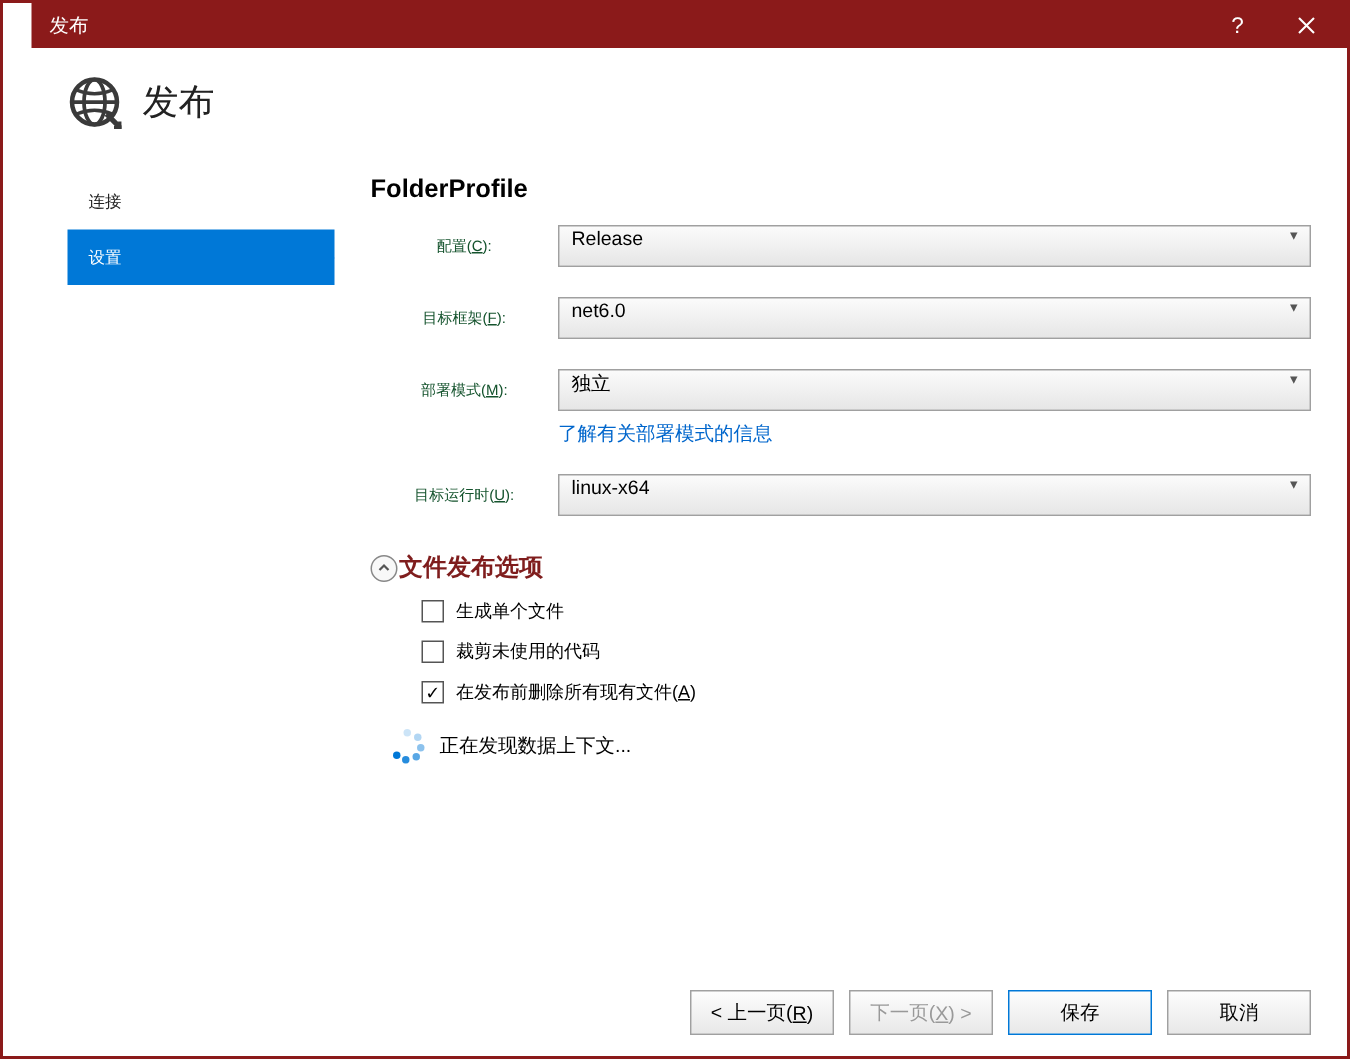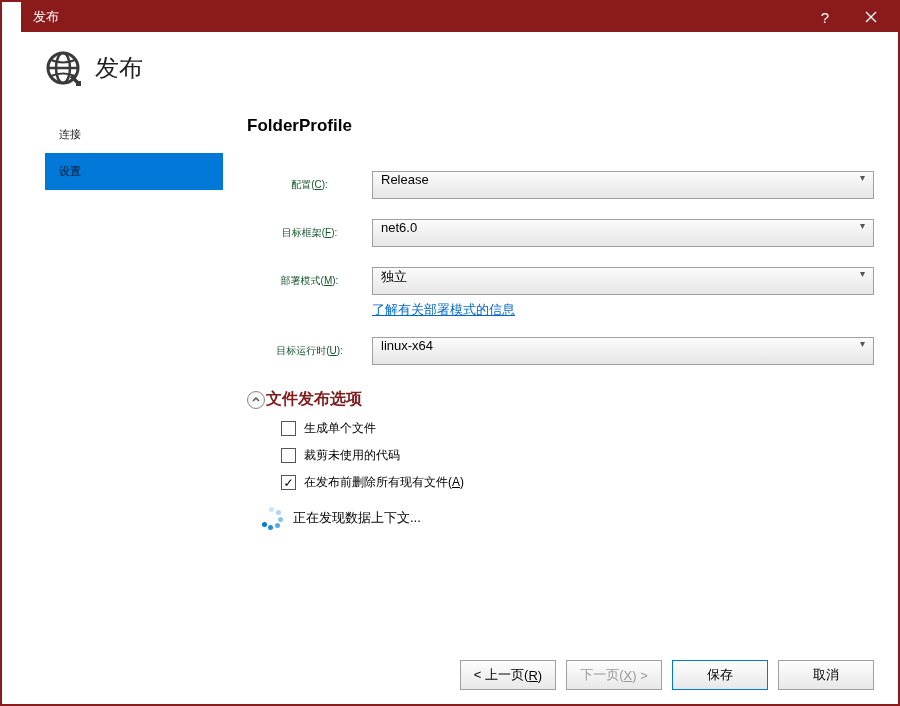--- a/index.html
+++ b/index.html
@@ -8,39 +8,39 @@
     .titlebar { background: #8B1A1A; color: #fff; display: flex; align-items: center; height: 30px; padding: 0 4px 0 12px; font-size: 13px; }
     .titlebar-text { flex: 1; }
     .titlebar-btn { width: 46px; height: 30px; display: flex; align-items: center; justify-content: center; cursor: pointer; font-size: 15px; }
     .content { flex: 1; background: #fff; display: flex; flex-direction: column; padding: 18px 24px 14px 24px; }
     .header-row { display: flex; align-items: center; gap: 14px; margin-bottom: 30px; }
     .globe-icon { width: 36px; height: 36px; }
     .page-title { font-size: 24px; font-weight: 400; color: #222; }
     .body-row { flex: 1; display: flex; gap: 24px; }
     .nav { width: 178px; display: flex; flex-direction: column; font-size: 11px; }
     .nav-item { padding: 11px 14px; color: #222; cursor: pointer; position: relative; }
-    .nav-item.active { background: #0078d7; color: #0f172a; }
+    .nav-item.active { background: #0078d7; color: #ffffff; }
     .nav-item.active::after {
       content: "";
       position: absolute;
       right: -12px;
       top: 50%;
       transform: translateY(-50%);
       border: 12px solid transparent;
       border-left-color: #0078d7;
       width: 0; height: 0;
     }
     .form-area { flex: 1; display: flex; flex-direction: column; }
-    .profile-name { font-size: 17px; font-weight: 700; color: #000; margin-bottom: 35px; }
+    .profile-name { font-size: 17px; font-weight: 700; color: #000; margin-bottom: 14px; }
     .form-row { display: flex; align-items: center; margin-bottom: 20px; }
     .form-row .lbl { width: 125px; font-size: 10px; color: #14532d; text-align: center; }
     .form-row .lbl u { text-decoration: underline; }
     .select { flex: 1; height: 28px; border: 1px solid #a0a0a0; background: linear-gradient(#fbfbfb, #e6e6e6); padding: 0 8px; display: flex; align-items: flex-start; justify-content: space-between; font-size: 13px; cursor: pointer; }
     .select .chev { font-size: 10px; color: #555; }
-    .hint-link { margin-left: 125px; color: #0066cc; font-size: 13px; margin-top: -14px; margin-bottom: 18px; cursor: pointer; text-decoration: underline; }
+    .hint-link { margin-left: 125px; color: #0066cc; font-size: 13px; margin-top: -14px; margin-bottom: 18px; cursor: pointer; }
     .section-hdr { display: flex; align-items: center; gap: 1px; font-size: 16px; font-weight: 700; color: #7f1d1d; margin-bottom: 10px; margin-top: 4px; }
     .chev-circle { width: 18px; height: 18px; border-radius: 50%; border: 1px solid #888; display: flex; align-items: center; justify-content: center; font-size: 9px; color: #444; cursor: pointer; background:#f8f8f8; }
     .check-row { display: flex; align-items: center; gap: 8px; margin-left: 34px; margin-bottom: 10px; font-size: 12px; }
     .checkbox { width: 15px; height: 15px; border: 1px solid #555; display: flex; align-items: center; justify-content: center; cursor: pointer; background:#fff; }
     .checkbox.checked::after { content: "✓"; font-size: 12px; color: #000; line-height: 1; }
     .db-row { display: flex; align-items: center; gap: 10px; margin-left: 14px; font-size: 13px; margin-top: 6px; }
     .spinner { width: 22px; height: 22px; position: relative; }
     .spinner span { position: absolute; width: 5px; height: 5px; background: #0078d7; border-radius: 50%; opacity: .3; }
     .spinner span:nth-child(1){ top:0; left:8px; opacity:.2;}
     .spinner span:nth-child(2){ top:3px; left:15px; opacity:.3;}

